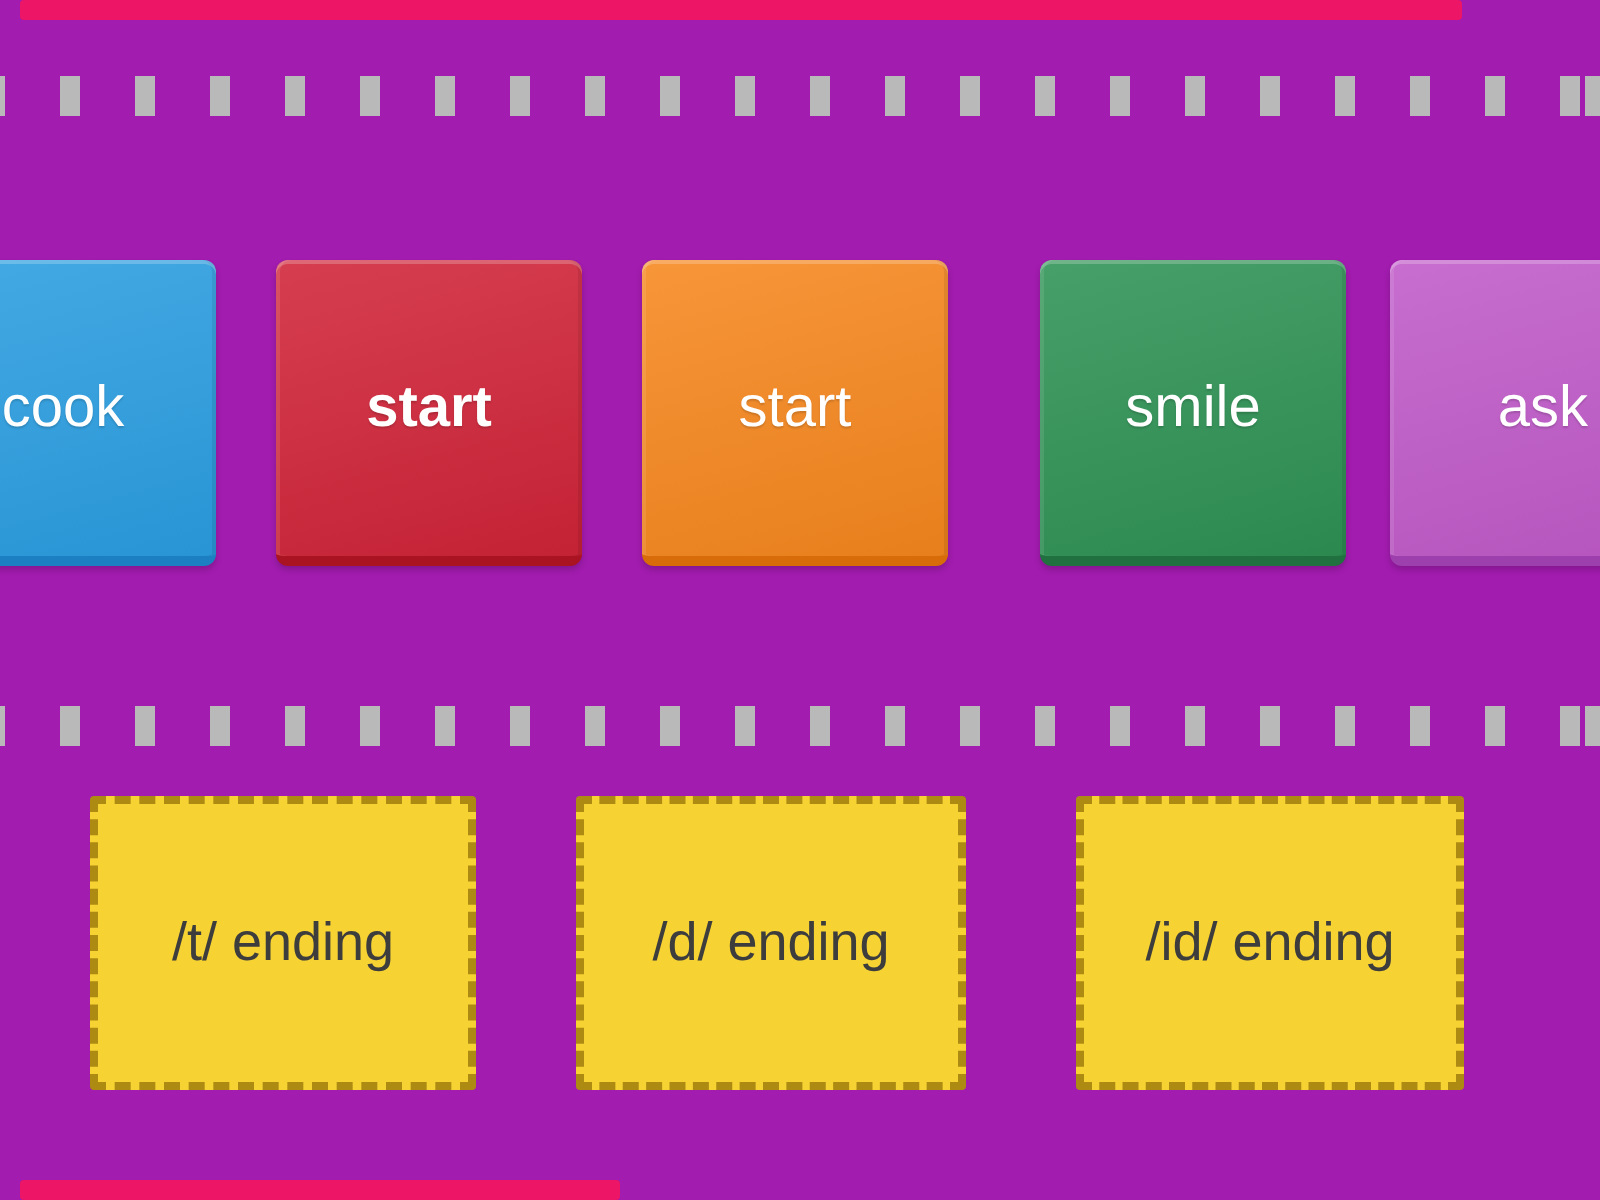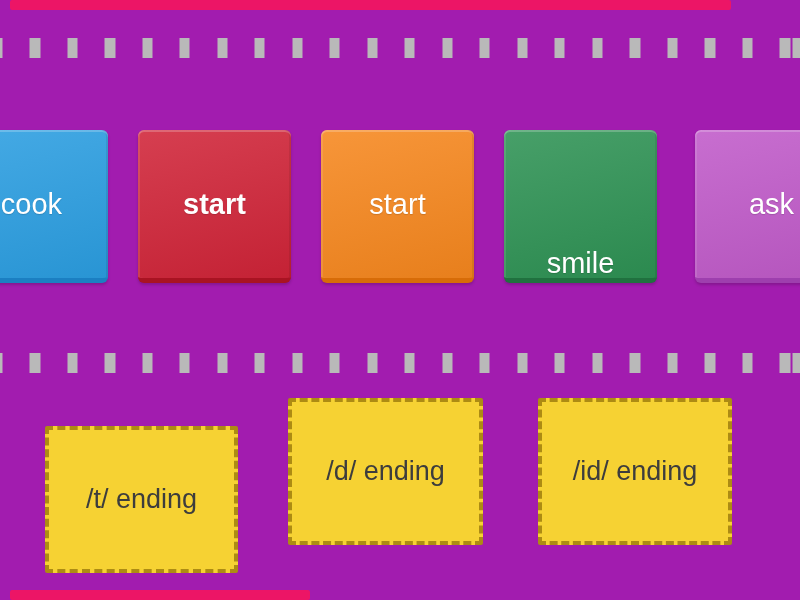--- a/index.html
+++ b/index.html
@@ -65,42 +65,42 @@
   }
   .card .card-label {
     color: #ffffff;
     font-size: 29px;
     line-height: 1;
     text-shadow: 0 1px 1px rgba(0,0,0,0.15);
   }
   .card.pos0 { left: -45px; }
   .card.pos1 { left: 138px; font-weight: bold; }
   .card.pos2 { left: 321px; }
-  .card.pos3 { left: 504px; align-items: flex-end; }
+  .card.pos3 { left: 520px; }
   .card.pos4 { left: 695px; }
 
   
   .group-box {
     position: absolute;
     top: 398px;
     height: 147px;
     box-sizing: border-box;
     background: var(--f, #f6d233);
     border: 4px dashed var(--b, #ad8b13);
     border-radius: 2px;
     display: flex;
     align-items: center;
     justify-content: center;
   }
   .group-box .group-label {
     color: #3d3d3d;
     font-size: 27px;
     line-height: 1;
   }
-  .group-box.g0 { left: 45px;  width: 193px; margin-top: 28px; }
+  .group-box.g0 { left: 45px;  width: 193px; }
   .group-box.g1 { left: 288px; width: 195px; }
   .group-box.g2 { left: 538px; width: 194px; align-items: center; }
 </style>
 </head>
 <body>
 
 <div class="stage">
 
   <div class="pbar top" style="background: rgb(236, 21, 102); width: 721px;"></div>
 

